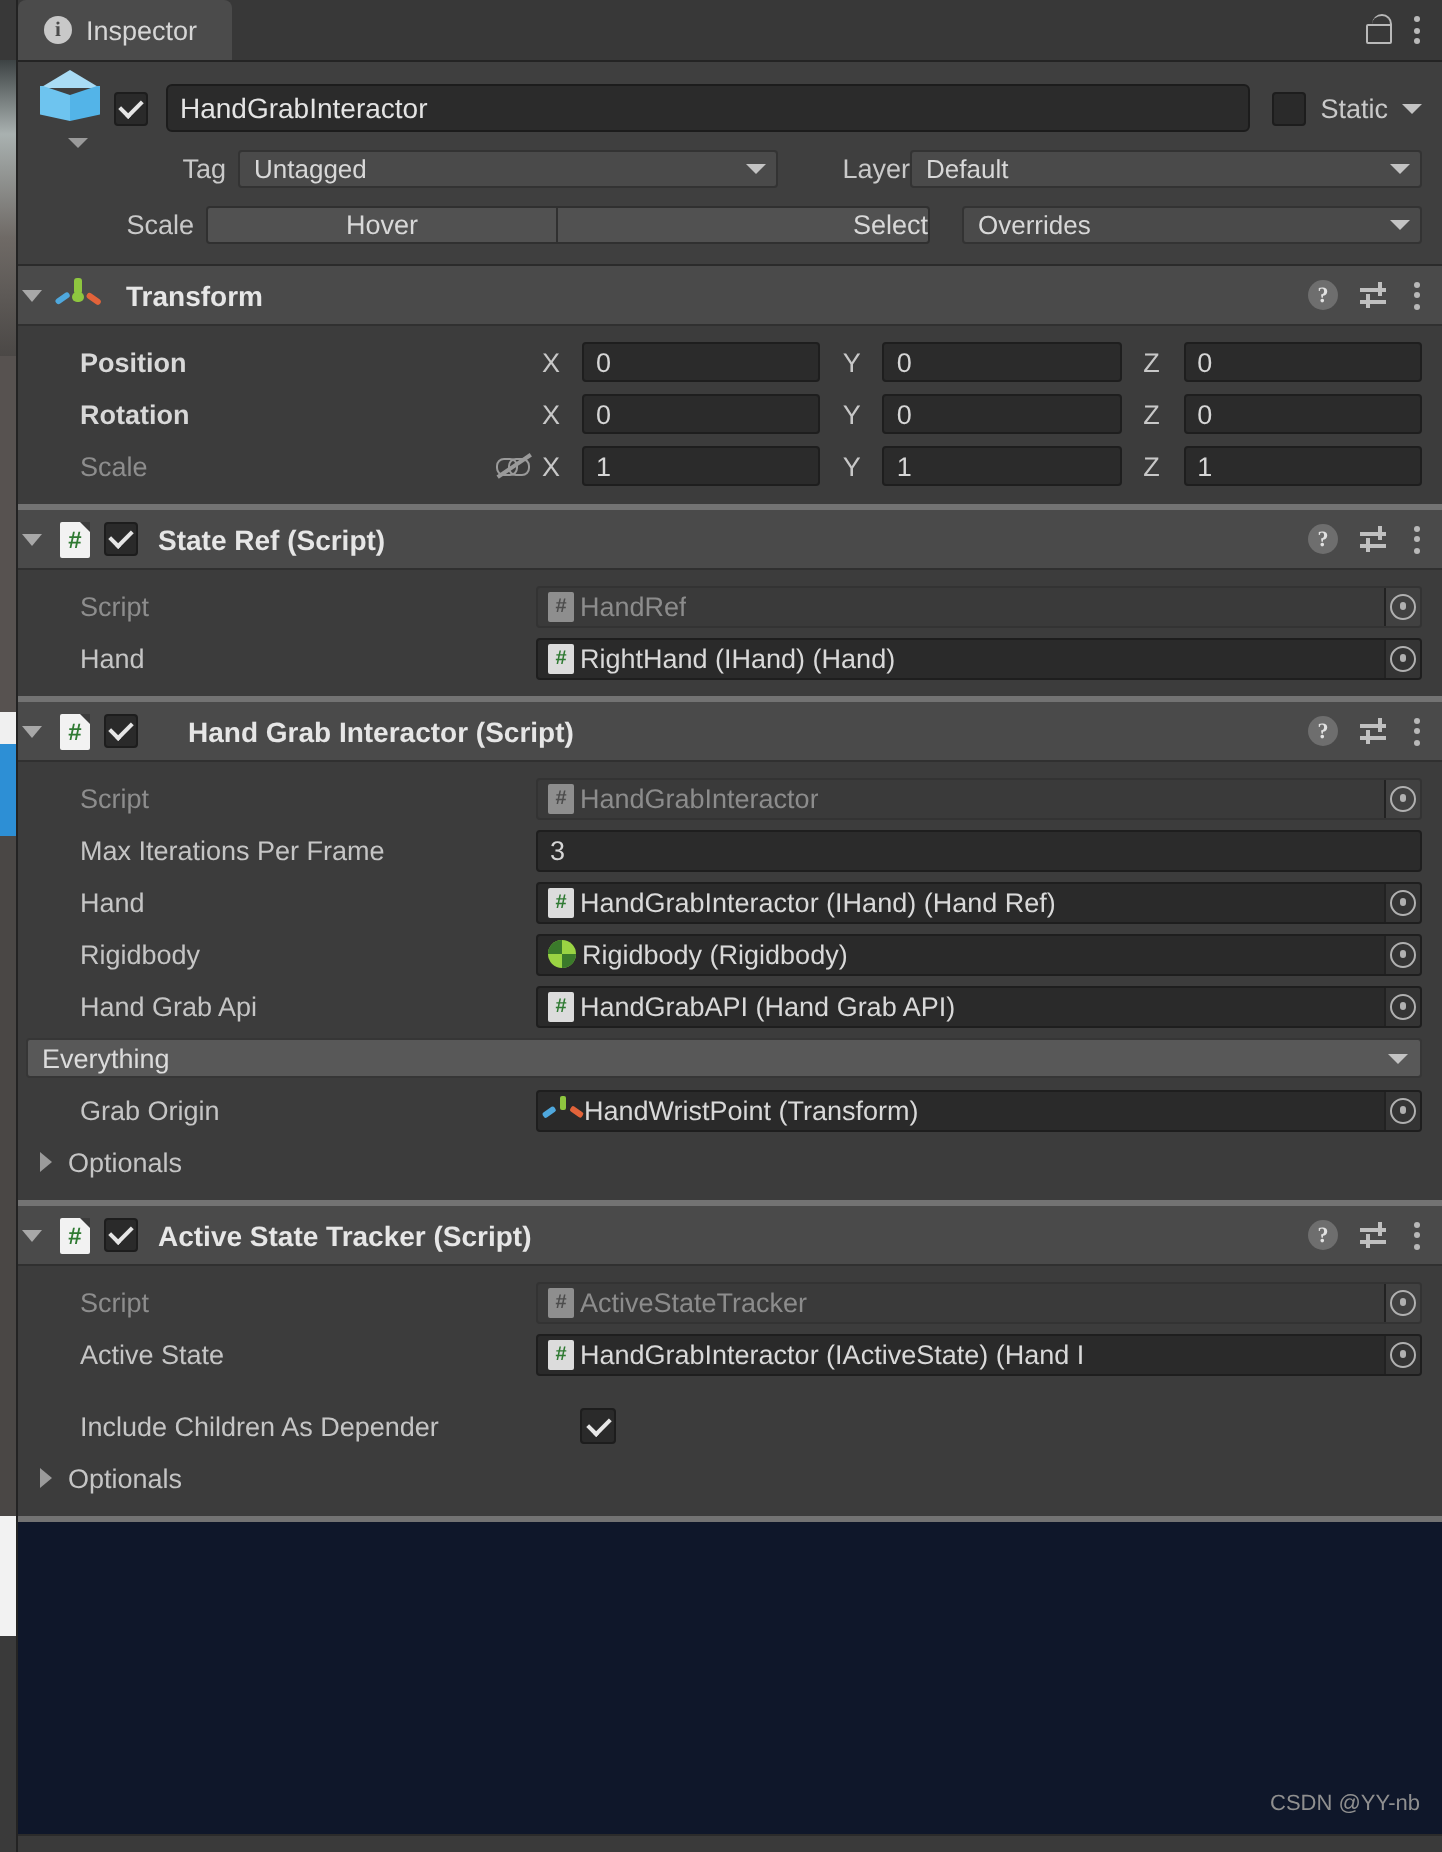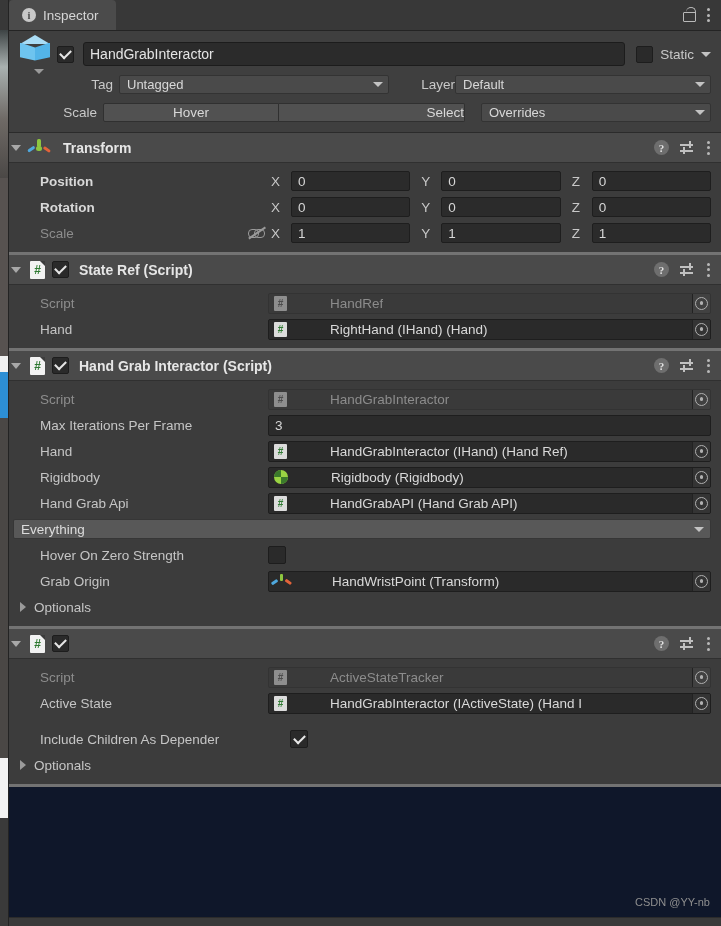--- a/index.html
+++ b/index.html
@@ -332,21 +332,21 @@
     align-items: center;
     padding-left: 3px;
     gap: 3px;
     color: #d9d9d9;
     font-size: 13.5px;
     min-width: 0;
     box-sizing: border-box;
     overflow: hidden;
   }
   .objfield.disabled { background: #3a3a3a; border-color:#333; color: #8c8c8c; }
-  .objfield .txt { white-space: nowrap; overflow: hidden; margin-left: 40px; }
+  .objfield .txt { white-space: nowrap; overflow: hidden; }
   .objfield .picker {
     margin-left: auto;
     flex: 0 0 auto;
     width: 17px; height: 19px;
     display:flex;align-items:center;justify-content:center;
     background:#343434;
     border-left: 1px solid #222;
   }
   .objfield.disabled .picker { background:#414141; }
   .picker .ring {
@@ -671,21 +671,21 @@
           </span>
         </div>
       </div>
     </div>
 
     <div class="comp">
       <div class="comp-header">
         <span class="foldout"></span>
         <span class="script-icon">#</span>
         <span class="cb checked"></span>
-        <span class="comp-title" style="margin-left:3px;">Hand Grab Interactor (Script)</span>
+        <span class="comp-title" style="margin-left:18px;">Hand Grab Interactor (Script)</span>
         <span class="comp-hdr-right">
           <span class="help-icon">?</span>
           <span class="preset-icon">
               <i class="h1"></i>
               <i class="h2"></i>
               <i class="v1"></i>
               <i class="v2"></i>
             </span>
           <span class="kebab">
               <i></i>
@@ -739,24 +739,20 @@
               </span>
           </span>
         </div>
         <div class="prow">
           <span class="dd-field">
             <span>Everything</span>
             <span class="caret-dn"></span>
           </span>
         </div>
         <div class="prow">
-          <span class="plabel">Hover On Zero Strength</span>
-          <span class="prop-cb"></span>
-        </div>
-        <div class="prow">
           <span class="plabel">Grab Origin</span>
           <span class="objfield">
             <span class="mini-axis">
                 <i class="g"></i>
                 <i class="b"></i>
                 <i class="r"></i>
               </span>
             <span class="txt">HandWristPoint (Transform)</span>
             <span class="picker">
                 <span class="ring"></span>
@@ -768,20 +764,21 @@
           <span class="lbl">Optionals</span>
         </div>
       </div>
     </div>
 
     <div class="comp">
       <div class="comp-header">
         <span class="foldout"></span>
         <span class="script-icon">#</span>
         <span class="cb checked"></span>
+        <span class="comp-title" style="margin-left:3px;">Active State Tracker (Script)</span>
         <span class="comp-hdr-right">
           <span class="help-icon">?</span>
           <span class="preset-icon">
               <i class="h1"></i>
               <i class="h2"></i>
               <i class="v1"></i>
               <i class="v2"></i>
             </span>
           <span class="kebab">
               <i></i>

